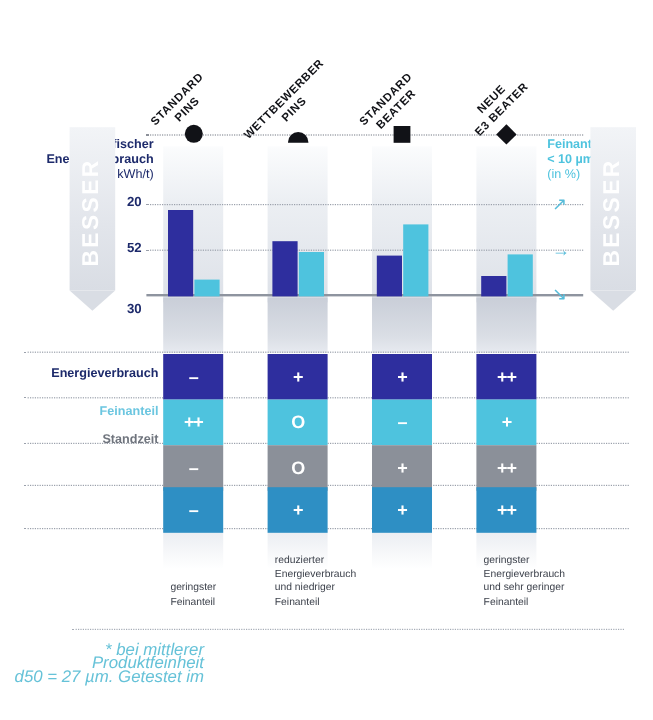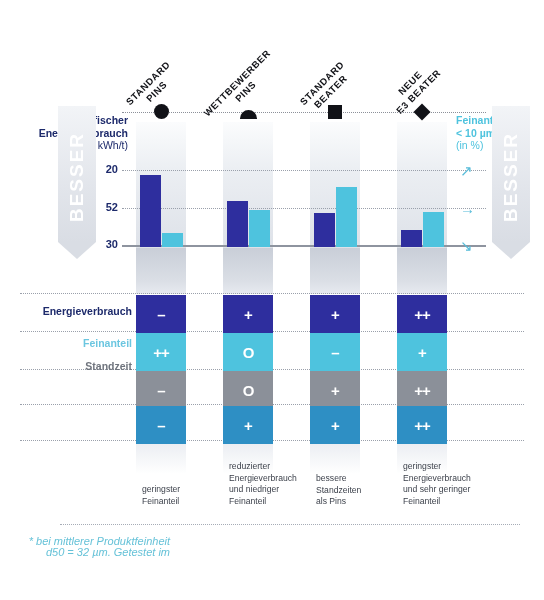--- a/index.html
+++ b/index.html
@@ -120,21 +120,21 @@
     position:absolute; width:84px;
     font-size:8.6px; line-height:11.5px; color:#3a3f49;
   }
   .bottom-rule {
     position:absolute; left:60px; right:24px; top:524px; height:0;
     border-top:1px dotted #a6acb6;
   }
   .footnote {
     position:absolute; left:10px; top:536px; width:160px;
     text-align:right; font-style:italic;
-    font-size:11px; line-height:11px; color:#66c2d8;
+    font-size:14px; line-height:11px; color:#66c2d8;
   }
 </style>
 </head>
 <body>
 
 <div id="root">
 
   <div class="col-band" style="left:136px; top:122px; height:130px;"></div>
   <div class="col-band" style="left:223px; top:122px; height:130px;"></div>
   <div class="col-band" style="left:310px; top:122px; height:130px;"></div>
@@ -202,21 +202,21 @@
       <div class="tip"></div>
     <div class="word">BESSER</div>
   </div>
 
   <div class="gridline" style="top:170px;"></div>
   <div class="gridline" style="top:208px;"></div>
   <div class="axis-base" style="top:245px;"></div>
 
   <div class="tick" style="top:163px;">20</div>
   <div class="tick" style="top:201px;">52</div>
-  <div class="tick" style="top:238px;">30</div>
+  <div class="tick" style="top:252px;">30</div>
 
   <div class="arrow-ico" style="left:460px; top:163px;">↗</div>
   <div class="arrow-ico" style="left:460px; top:201px;">→</div>
   <div class="arrow-ico" style="left:460px; top:238px;">↘</div>
 
   <div class="bars-holder" style="left:140px; top:246px; width:50px;">
     <div class="bar energy" style="left:0px;  height:72px;"></div>
     <div class="bar fines" style="left:22px; height:14px;"></div>
   </div>
   <div class="bars-holder" style="left:227px; top:246px; width:50px;">
@@ -266,28 +266,25 @@
   <div class="cell" style="left:223px; top:406px; background:#2e8fc4;">+</div>
   <div class="cell" style="left:310px; top:406px; background:#2e8fc4;">+</div>
   <div class="cell" style="left:397px; top:406px; background:#2e8fc4;">++</div>
 
   <div class="caption" style="left:142px; top:484px; white-space:pre-line;">geringster
 Feinanteil</div>
   <div class="caption" style="left:229px; top:461px; white-space:pre-line;">reduzierter
 Energieverbrauch
 und niedriger
 Feinanteil</div>
-  <div class="caption" style="left:316px; top:473px; white-space:pre-line;">bessere
-Standzeiten
-als Pins</div>
   <div class="caption" style="left:403px; top:461px; white-space:pre-line;">geringster
 Energieverbrauch
 und sehr geringer
 Feinanteil</div>
 
   <div class="bottom-rule"></div>
 
   <div class="footnote">
     <div>* bei mittlerer Produktfeinheit</div>
-    <div>d50 = 32 µm. Getestet im</div>
+    <div>d50 = 27 µm. Getestet im</div>
   </div>
 
 </div>
 
 </body></html>

